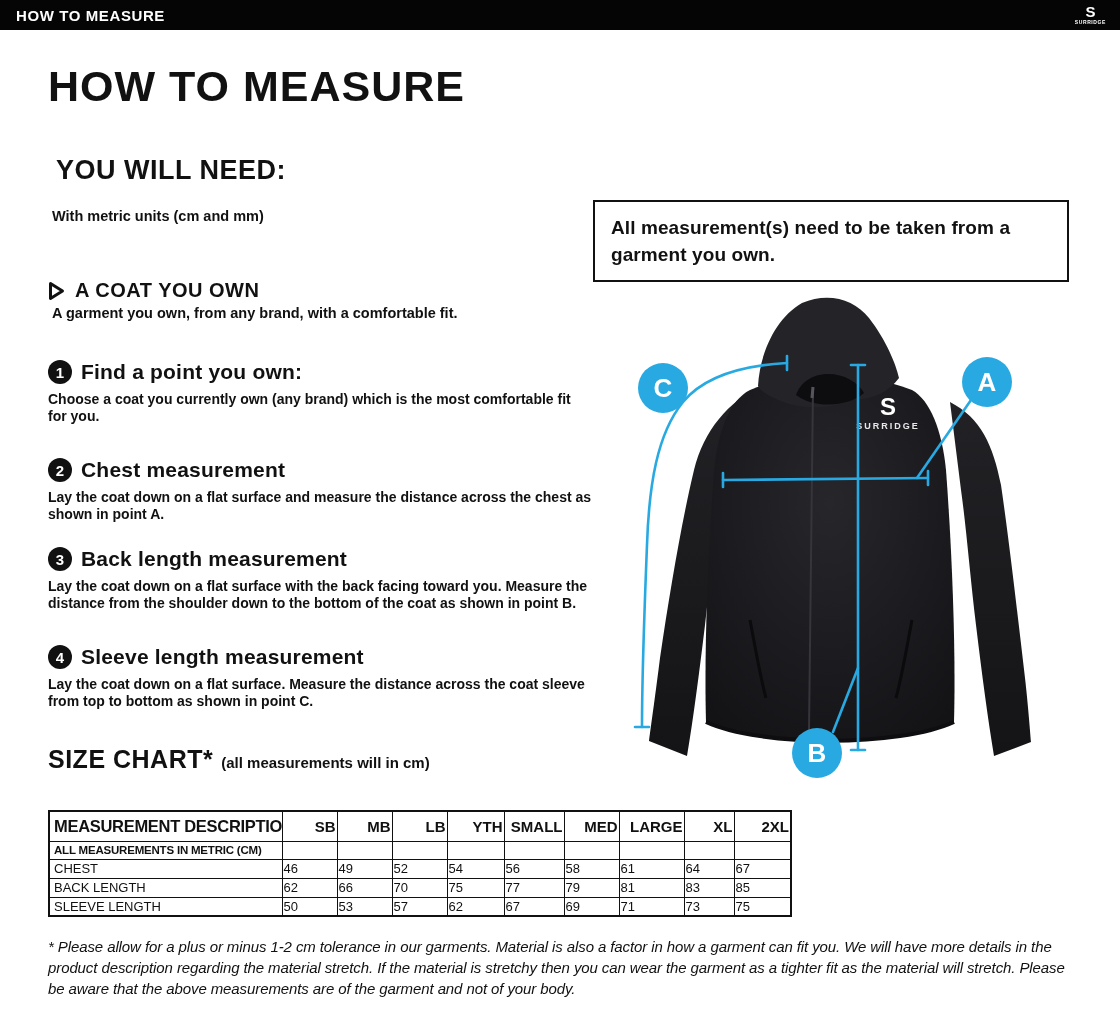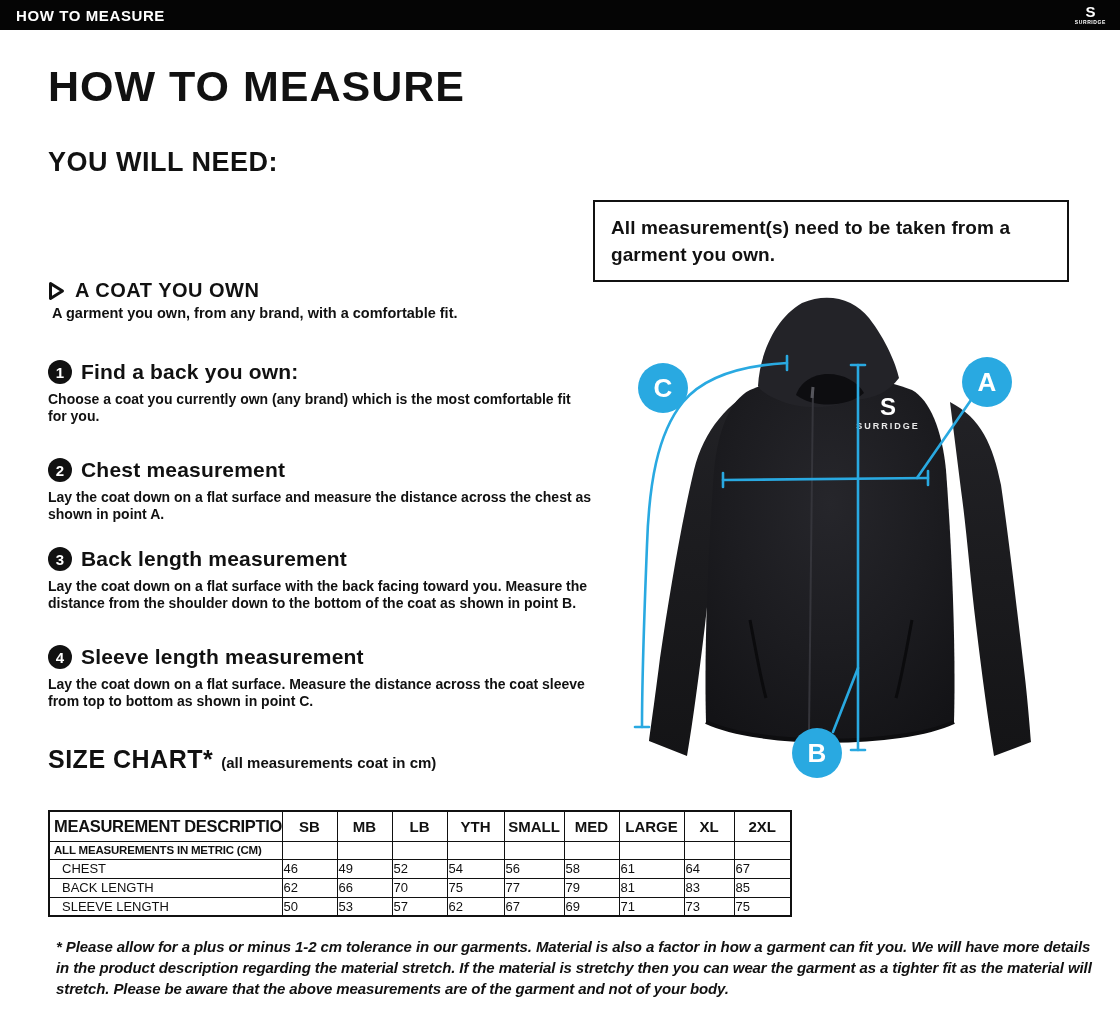--- a/index.html
+++ b/index.html
@@ -48,66 +48,67 @@
   .sc-title-row{position:absolute;left:48px;top:745px;display:flex;align-items:baseline;gap:8px;}
   .sc-title{font-size:25px;font-weight:800;letter-spacing:.5px;}
   .sc-subtitle{font-size:15px;font-weight:bold;}
   table.size-chart{position:absolute;left:48px;top:810px;width:742px;border-collapse:collapse;
                    table-layout:fixed;}
   table.size-chart th,table.size-chart td{border:1px solid #111;box-sizing:border-box;
                    overflow:hidden;white-space:nowrap;}
   table.size-chart{border:2px solid #111;}
   th.sc-desc{font-size:16.5px;font-weight:bold;text-align:left;padding:2px 4px;height:30px;
              letter-spacing:-.3px;}
-  th.sc-size{font-size:15px;font-weight:bold;text-align:center;height:30px;}
+  th.sc-size{font-size:15px;font-weight:bold;text-align:right;height:30px;}
   td.sc-note{font-size:11.5px;font-weight:bold;text-align:left;padding:1px 4px;height:18px;
              letter-spacing:-.2px;}
-  td.sc-label{font-size:13px;text-align:left;padding:1px 12px;height:19px;}
+  td.sc-label{font-size:13px;text-align:left;padding:1px 4px;height:19px;}
   td.sc-val{font-size:13px;text-align:left;height:19px;}
 
   
-  .footnote{position:absolute;left:56px;top:936px;width:1036px;font-size:15px;
-            font-weight:bold;font-style:italic;line-height:21px;letter-spacing:-.1px;}
+  .footnote{position:absolute;left:48px;top:936px;width:1036px;font-size:15px;
+            font-weight:normal;font-style:italic;line-height:21px;letter-spacing:-.1px;}
 </style>
 </head>
 <body>
 
 <div class="page">
 
   <div class="topbar">
     <span class="topbar-title">HOW TO MEASURE</span>
     <div class="bar-logo">
       <span class="bar-logo-s">S</span>
       <span class="bar-logo-name">SURRIDGE</span>
     </div>
   </div>
 
   <h1 class="main-title" style="margin:0;">HOW TO MEASURE</h1>
-  <h2 class="ywn-heading" style="margin:0;">YOU WILL NEED:</h2>
+  <h2 class="ywn-heading" style="margin:8px;">YOU WILL NEED:</h2>
 
   <div id="need-items">
   <div class="need-item" style="top: 205px;">
+    <p class="need-desc">With metric units (cm and mm)</p>
   </div>
 
   <div class="need-item" style="top: 279px;">
     <div class="need-head">
       <svg width="17" height="20" viewBox="0 0 17 20">
         <path d="M2.5,2.5 L14.5,10 L2.5,17.5 Z" fill="#fff" stroke="#111" stroke-width="3" stroke-linejoin="round"></path>
       </svg>
       <span class="need-title">A COAT YOU OWN</span>
     </div>
     <p class="need-desc">A garment you own, from any brand, with a comfortable fit.</p>
   </div>
 </div>
 
   <div id="steps">
   <div class="step" style="top: 360px;">
     <div class="step-head">
       <span class="step-num">1</span>
-      <h3 class="step-title">Find a back you own:</h3>
+      <h3 class="step-title">Find a point you own:</h3>
     </div>
     <p class="step-desc">Choose a coat you currently own (any brand) which is the most comfortable fit for you.</p>
   </div>
 
   <div class="step" style="top: 458px;">
     <div class="step-head">
       <span class="step-num">2</span>
       <h3 class="step-title">Chest measurement</h3>
     </div>
     <p class="step-desc">Lay the coat down on a flat surface and measure the distance across the chest as shown in point A.</p>
@@ -199,21 +200,21 @@
       <text x="387" y="101" text-anchor="middle" fill="#fff">A</text>
       <circle cx="217" cy="463" r="25" fill="#29A9E1"></circle>
       <text x="217" y="472" text-anchor="middle" fill="#fff">B</text>
       <circle cx="63" cy="98" r="25" fill="#29A9E1"></circle>
       <text x="63" y="107" text-anchor="middle" fill="#fff">C</text>
     </g>
   </svg>
 
   <div class="sc-title-row">
     <span class="sc-title">SIZE CHART*</span>
-    <span class="sc-subtitle">(all measurements coat in cm)</span>
+    <span class="sc-subtitle">(all measurements will in cm)</span>
   </div>
   <table class="size-chart">
     <colgroup>
       <col style="width:233px">
         <col style="width:55px">
         <col style="width:55px">
         <col style="width:55px">
       <col style="width:57px">
         <col style="width:60px">
         <col style="width:55px">

